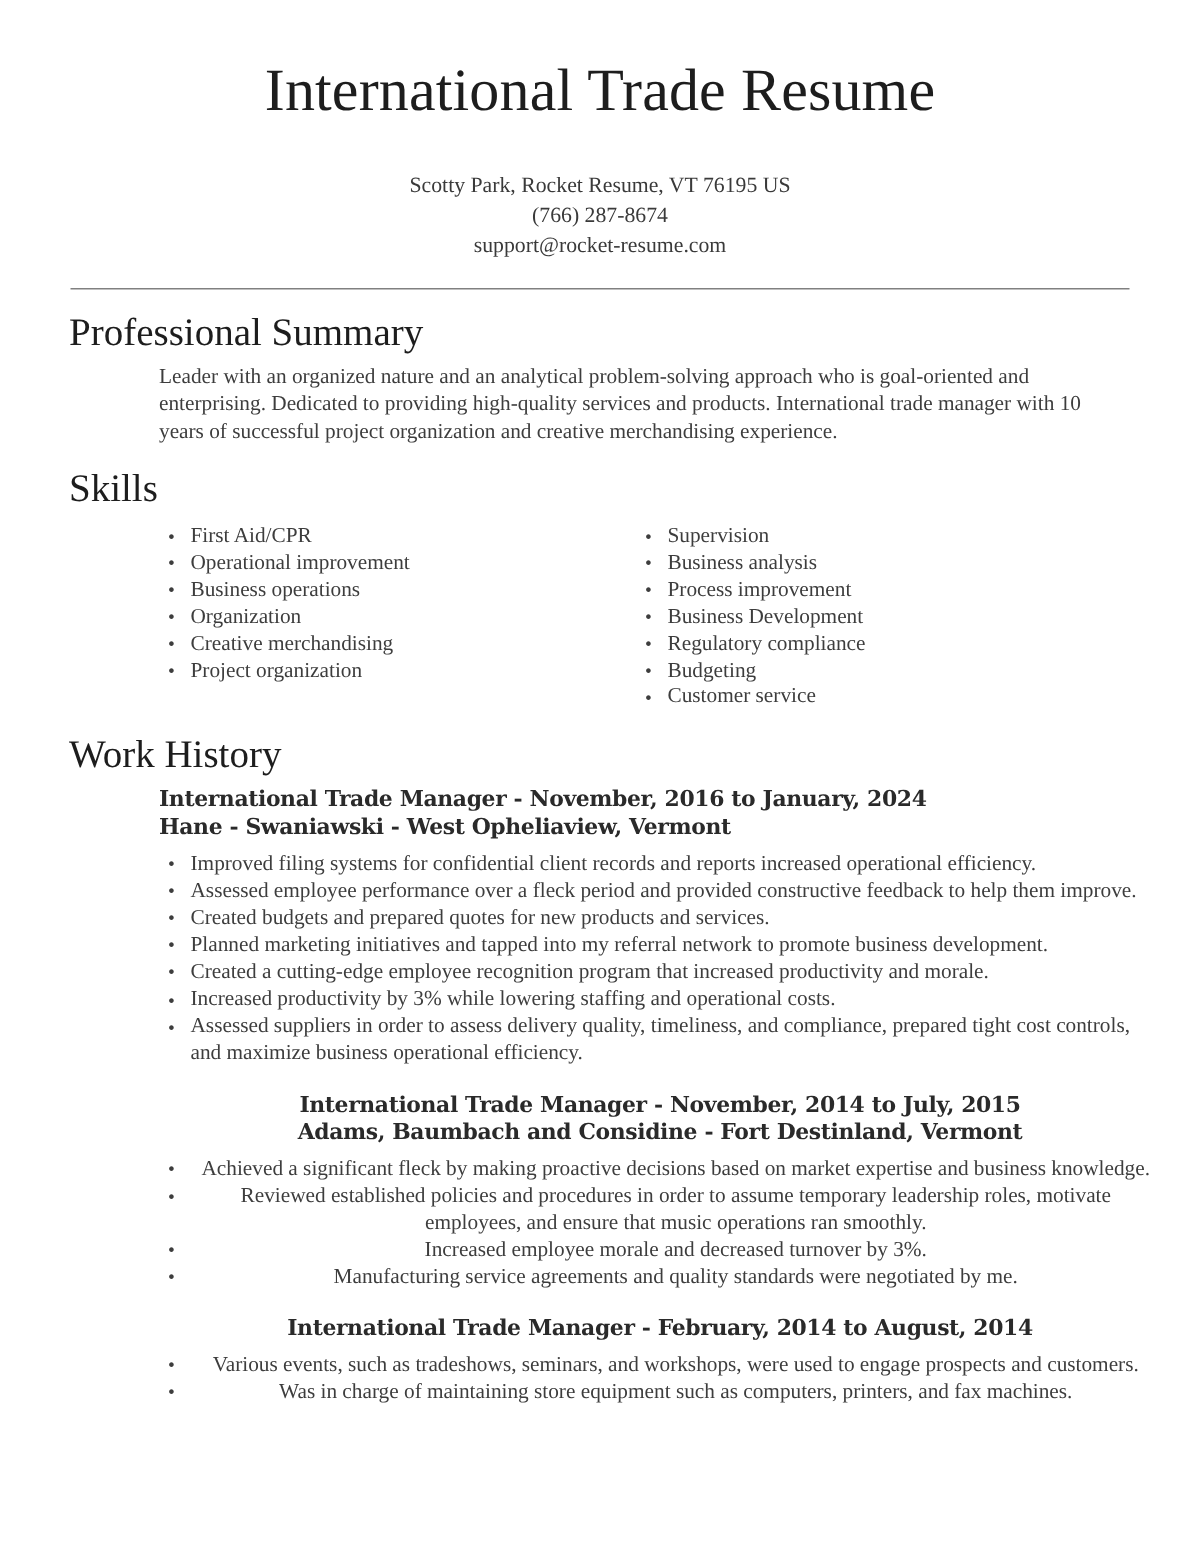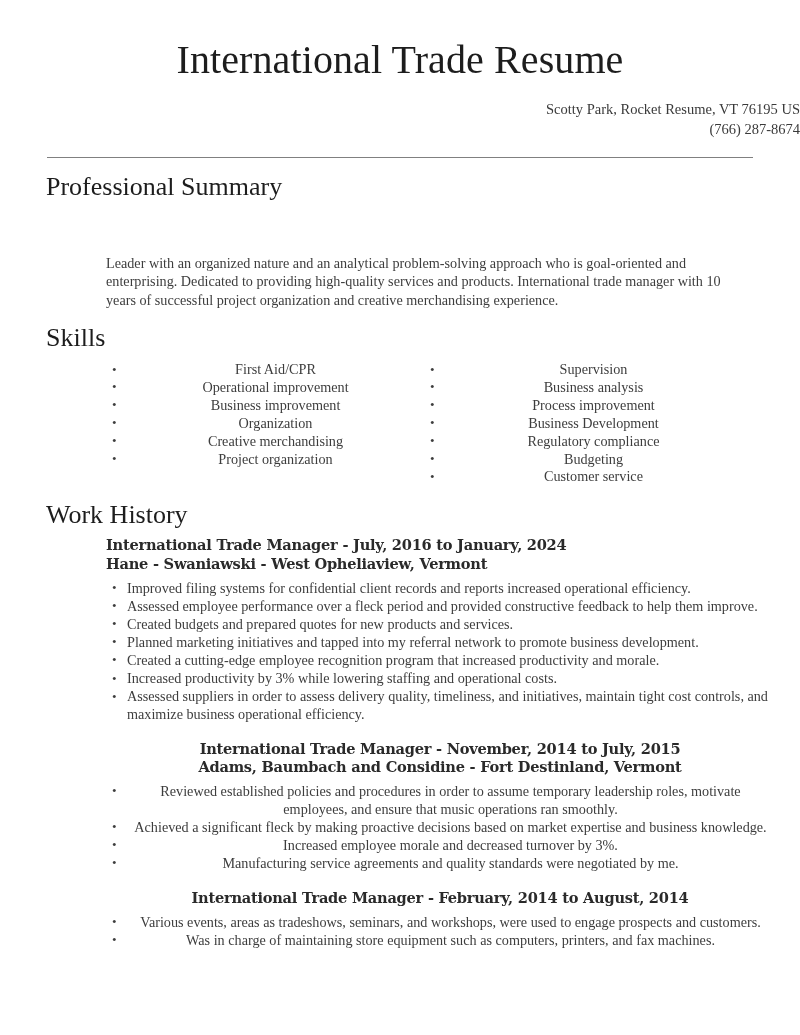--- a/index.html
+++ b/index.html
@@ -29,22 +29,22 @@
     text-align: center;
     font-size: 40px;
     line-height: 1.12;
     font-weight: 400;
     color: #1d1d1d;
     margin: 0;
     padding-top: 38px;
     letter-spacing: 0.1px;
   }
   .contact-block {
-    text-align: right;
-    margin-top: 16px;
+    text-align: center;
+    margin-top: 31px;
   }
   .contact-line {
     font-size: 14.5px;
     line-height: 20px;
     color: #3a3a3a;
   }
 
   .divider {
     width: 706px;
     height: 1px;
@@ -61,38 +61,36 @@
     font-size: 26px;
     line-height: 30px;
     font-weight: 400;
     color: #1d1d1d;
     margin: 0;
     padding-top: 14px;
     padding-bottom: 2px;
   }
   .section-body {
     padding-left: 60px;
-    margin-top: 47px;
   }
 
   .summary-text {
     font-size: 14.2px;
     line-height: 18.4px;
     color: #3d3d3d;
     margin: 0;
     padding-top: 3px;
     max-width: 636px;
   }
 
   
   .skills-wrap {
     display: flex;
     padding-top: 6px;
     padding-left: 60px;
-    text-align: center;
   }
   .skills-col {
     width: 318px;
     box-sizing: border-box;
   }
   ul.bullets {
     list-style: none;
     margin: 0;
     padding: 0;
   }
@@ -160,41 +158,42 @@
 </head>
 <body>
 
 <div class="page">
 
   <h1 class="doc-title">International Trade Resume</h1>
 
   <div class="contact-block">
     <div class="contact-line">Scotty Park, Rocket Resume, VT 76195 US</div>
     <div class="contact-line">(766) 287-8674</div>
+    <div class="contact-line">support@rocket-resume.com</div>
   </div>
 
   <div class="divider"></div>
 
   <div class="section">
     <h2 class="section-heading">Professional Summary</h2>
     <div class="section-body">
       <p class="summary-text">Leader with an organized nature and an analytical problem-solving approach who is goal-oriented and enterprising. Dedicated to providing high-quality services and products. International trade manager with 10 years of successful project organization and creative merchandising experience.</p>
     </div>
   </div>
 
   <div class="section">
     <h2 class="section-heading">Skills</h2>
   </div>
   <div class="section">
     <div class="skills-wrap">
       <div class="skills-col">
         <ul class="bullets">
           <li>First Aid/CPR</li>
           <li>Operational improvement</li>
-          <li>Business improvement</li>
+          <li>Business operations</li>
           <li>Organization</li>
           <li>Creative merchandising</li>
           <li>Project organization</li>
         </ul>
       </div>
       <div class="skills-col">
         <ul class="bullets">
           <li>Supervision</li>
           <li>Business analysis</li>
           <li>Process improvement</li>
@@ -205,52 +204,52 @@
         </ul>
       </div>
     </div>
   </div>
 
   <div class="section">
     <h2 class="section-heading">Work History</h2>
 
     <div class="job">
       <div class="job-head">
-        <div class="job-title">International Trade Manager - July, 2016 to January, 2024</div>
+        <div class="job-title">International Trade Manager - November, 2016 to January, 2024</div>
         <div class="job-company">Hane - Swaniawski - West Opheliaview, Vermont</div>
       </div>
       <ul class="job-bullets">
         <li>Improved filing systems for confidential client records and reports increased operational efficiency.</li>
         <li>Assessed employee performance over a fleck period and provided constructive feedback to help them improve.</li>
         <li>Created budgets and prepared quotes for new products and services.</li>
         <li>Planned marketing initiatives and tapped into my referral network to promote business development.</li>
         <li>Created a cutting-edge employee recognition program that increased productivity and morale.</li>
         <li>Increased productivity by 3% while lowering staffing and operational costs.</li>
-        <li>Assessed suppliers in order to assess delivery quality, timeliness, and initiatives, maintain tight cost controls, and maximize business operational efficiency.</li>
+        <li>Assessed suppliers in order to assess delivery quality, timeliness, and compliance, prepared tight cost controls, and maximize business operational efficiency.</li>
       </ul>
     </div>
 
     <div class="job">
       <div class="job-head">
         <div class="job-title">International Trade Manager - November, 2014 to July, 2015</div>
         <div class="job-company">Adams, Baumbach and Considine - Fort Destinland, Vermont</div>
       </div>
       <ul class="job-bullets">
+        <li>Achieved a significant fleck by making proactive decisions based on market expertise and business knowledge.</li>
         <li>Reviewed established policies and procedures in order to assume temporary leadership roles, motivate employees, and ensure that music operations ran smoothly.</li>
-        <li>Achieved a significant fleck by making proactive decisions based on market expertise and business knowledge.</li>
         <li>Increased employee morale and decreased turnover by 3%.</li>
         <li>Manufacturing service agreements and quality standards were negotiated by me.</li>
       </ul>
     </div>
 
     <div class="job">
       <div class="job-head">
         <div class="job-title">International Trade Manager - February, 2014 to August, 2014</div>
       </div>
       <ul class="job-bullets">
-        <li>Various events, areas as tradeshows, seminars, and workshops, were used to engage prospects and customers.</li>
+        <li>Various events, such as tradeshows, seminars, and workshops, were used to engage prospects and customers.</li>
         <li>Was in charge of maintaining store equipment such as computers, printers, and fax machines.</li>
       </ul>
     </div>
 
   </div>
 
 </div>
 
 </body></html>

